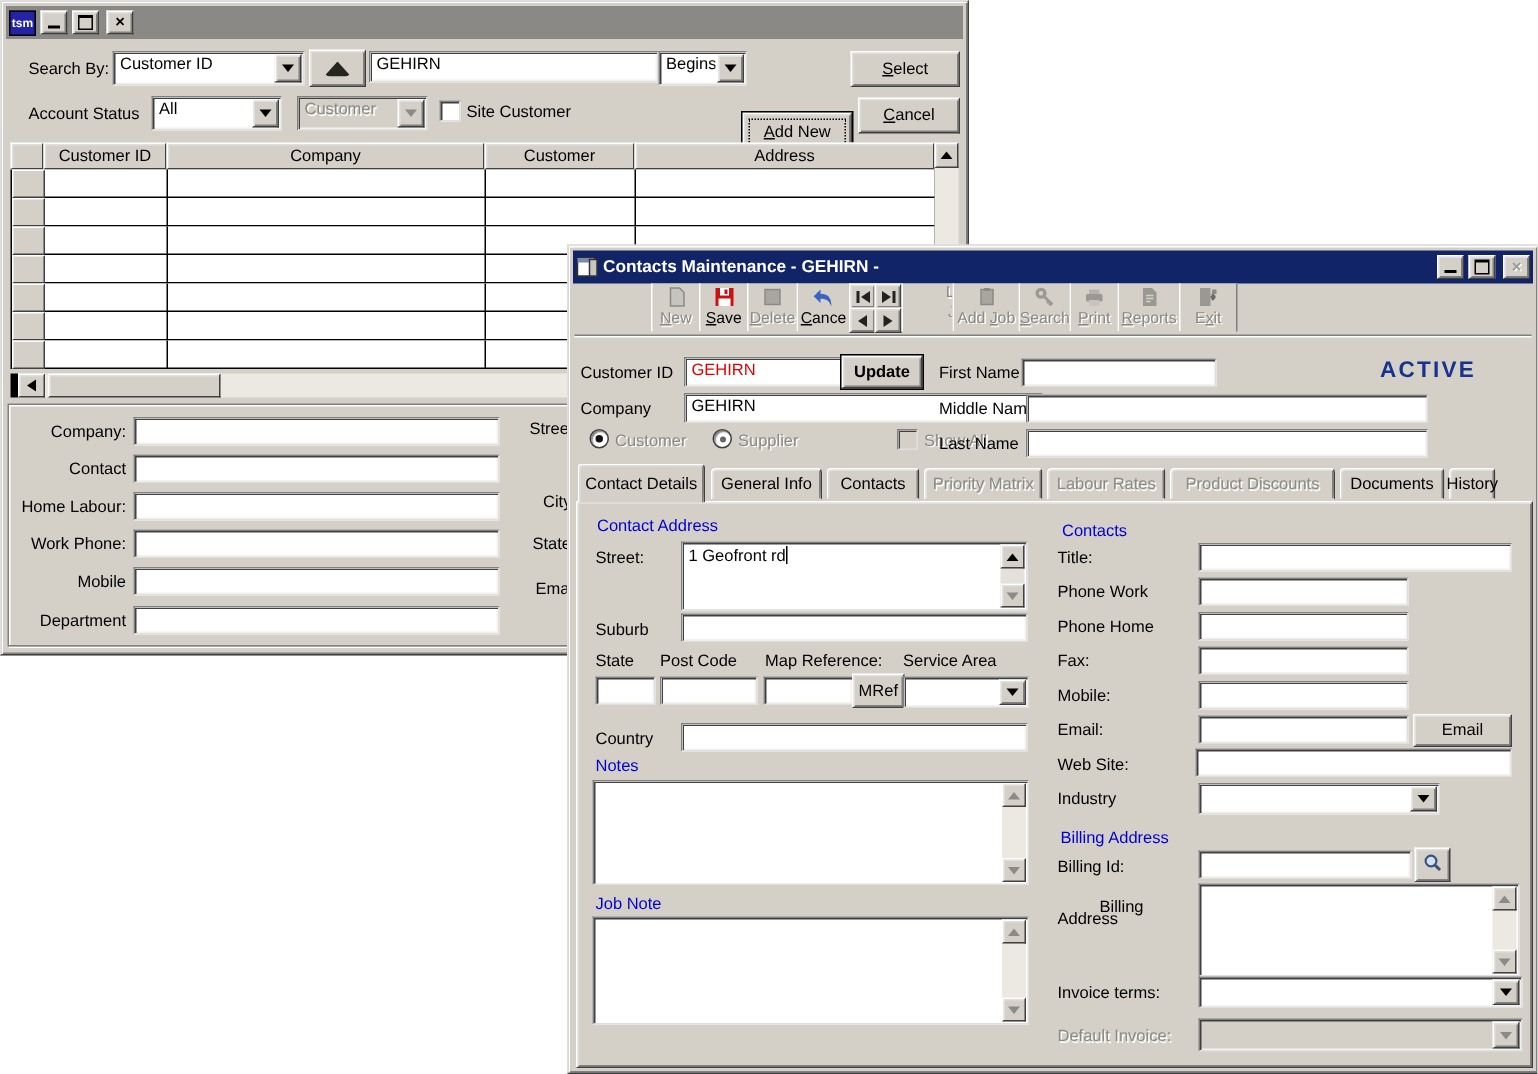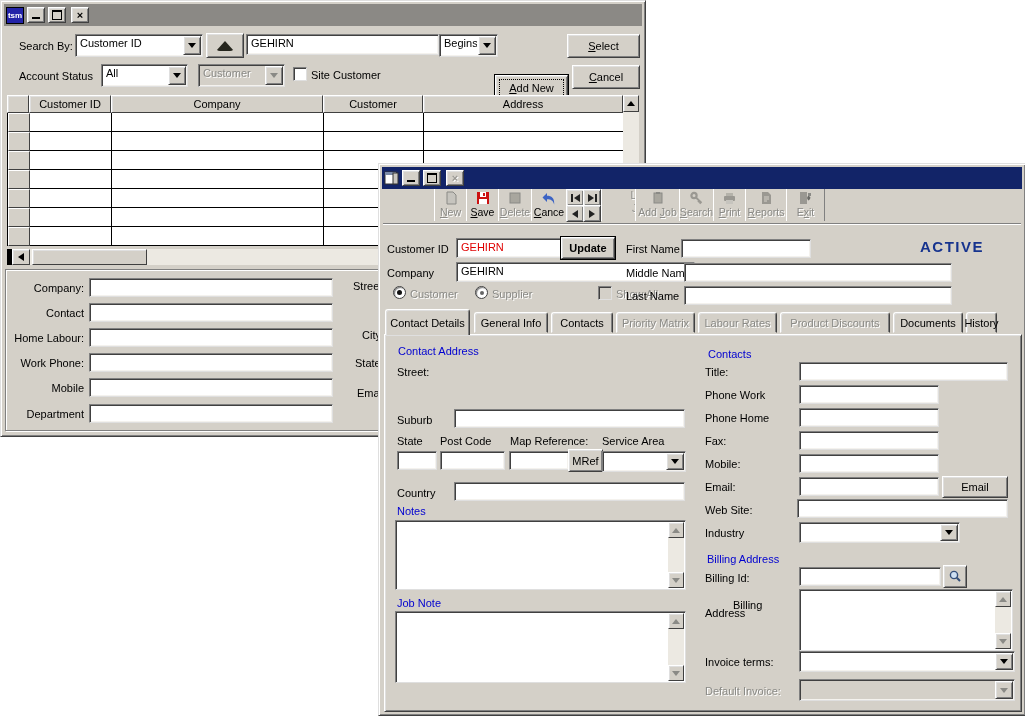--- a/index.html
+++ b/index.html
@@ -237,20 +237,21 @@
 
   <div class="win" style="left:378px;top:163px;width:646px;height:551px;z-index:2;">
     <div class="tbar" style="background:#122468;">
       <span style="width:15px;height:14px;display:flex;">
         <svg width="15" height="14" viewBox="0 0 15 14">
             <rect x="1" y="1" width="11" height="12" fill="#fff" stroke="#333"></rect>
             <rect x="1" y="1" width="11" height="3" fill="#7a8aa8"></rect>
             <rect x="9" y="2" width="5" height="11" fill="#c8c6c0" stroke="#333"></rect>
           </svg>
       </span>
+      <span class="ttl">Contacts Maintenance - GEHIRN -</span>
       <span class="wbtn">
           <span style="width:8px;border-bottom:2px solid #000;margin-top:6px;"></span>
         </span>
       <span class="wbtn">
           <span style="width:8px;height:7px;border:1px solid #000;border-top:2px solid #000;"></span>
         </span>
       <span class="wbtn" style="margin-left:2px;font-weight:bold;font-size:11px;color:#9a9892;text-shadow:1px 1px 0 #fff;">×</span>
     </div>
 
     <div class="tbtn" style="left:55px;width:31px;">
@@ -406,20 +407,31 @@
         <span>Documents</span>
       </div>
     <div class="tab" style="left:587px;top:148px;width:31px;height:21px;">
         <span>History</span>
       </div>
 
     <div class="panel" style="left:5px;top:170px;width:636px;height:376px;">
 
       <span class="lbl blueh" style="left:13px;top:10px;">Contact Address</span>
       <span class="lbl" style="left:12px;top:31px;">Street:</span>
+      <div class="ta" style="left:69px;top:26px;width:229px;height:44px;">
+        <span class="txt"><span>1 Geofront rd</span><span class="caret"></span></span>
+        <div class="vsb" style="background:#e4e1da;">
+          <div class="sbb">
+              <span class="tu"></span>
+            </div>
+          <div class="sbb">
+              <span class="td g"></span>
+            </div>
+        </div>
+      </div>
       <span class="lbl" style="left:12px;top:79px;">Suburb</span>
       <div class="sunk" style="left:69px;top:74px;width:229px;height:17px;"></div>
 
       <span class="lbl" style="left:12px;top:100px;">State</span>
       <span class="lbl" style="left:55px;top:100px;">Post Code</span>
       <span class="lbl" style="left:125px;top:100px;">Map Reference:</span>
       <span class="lbl" style="left:217px;top:100px;">Service Area</span>
       <div class="sunk" style="left:12px;top:116px;width:38px;height:17px;"></div>
       <div class="sunk" style="left:55px;top:116px;width:63px;height:17px;"></div>
       <div class="sunk" style="left:124px;top:116px;width:58px;height:17px;"></div>

